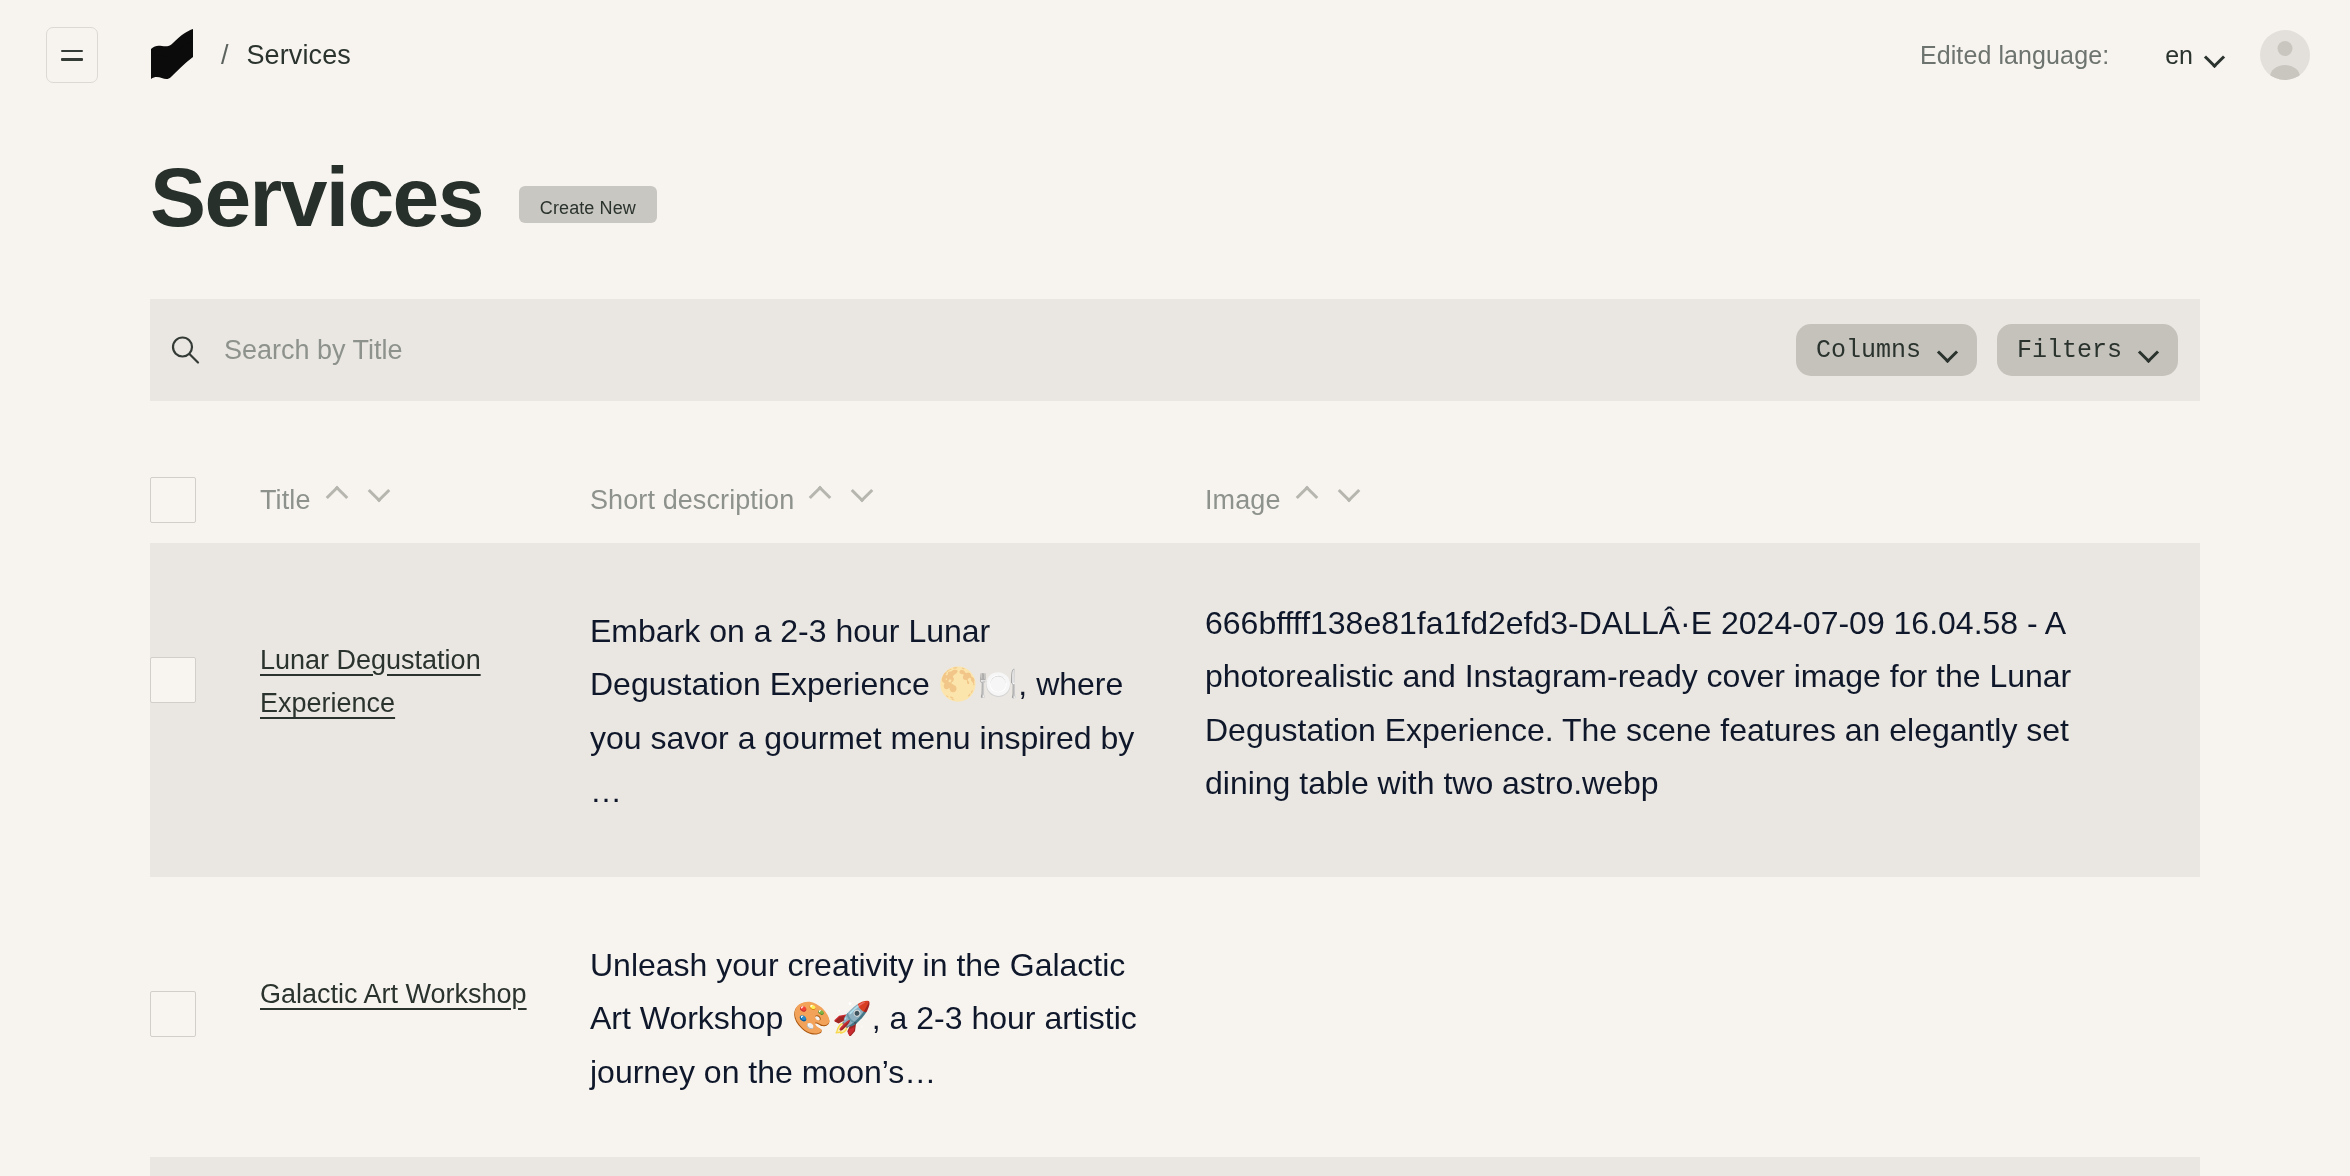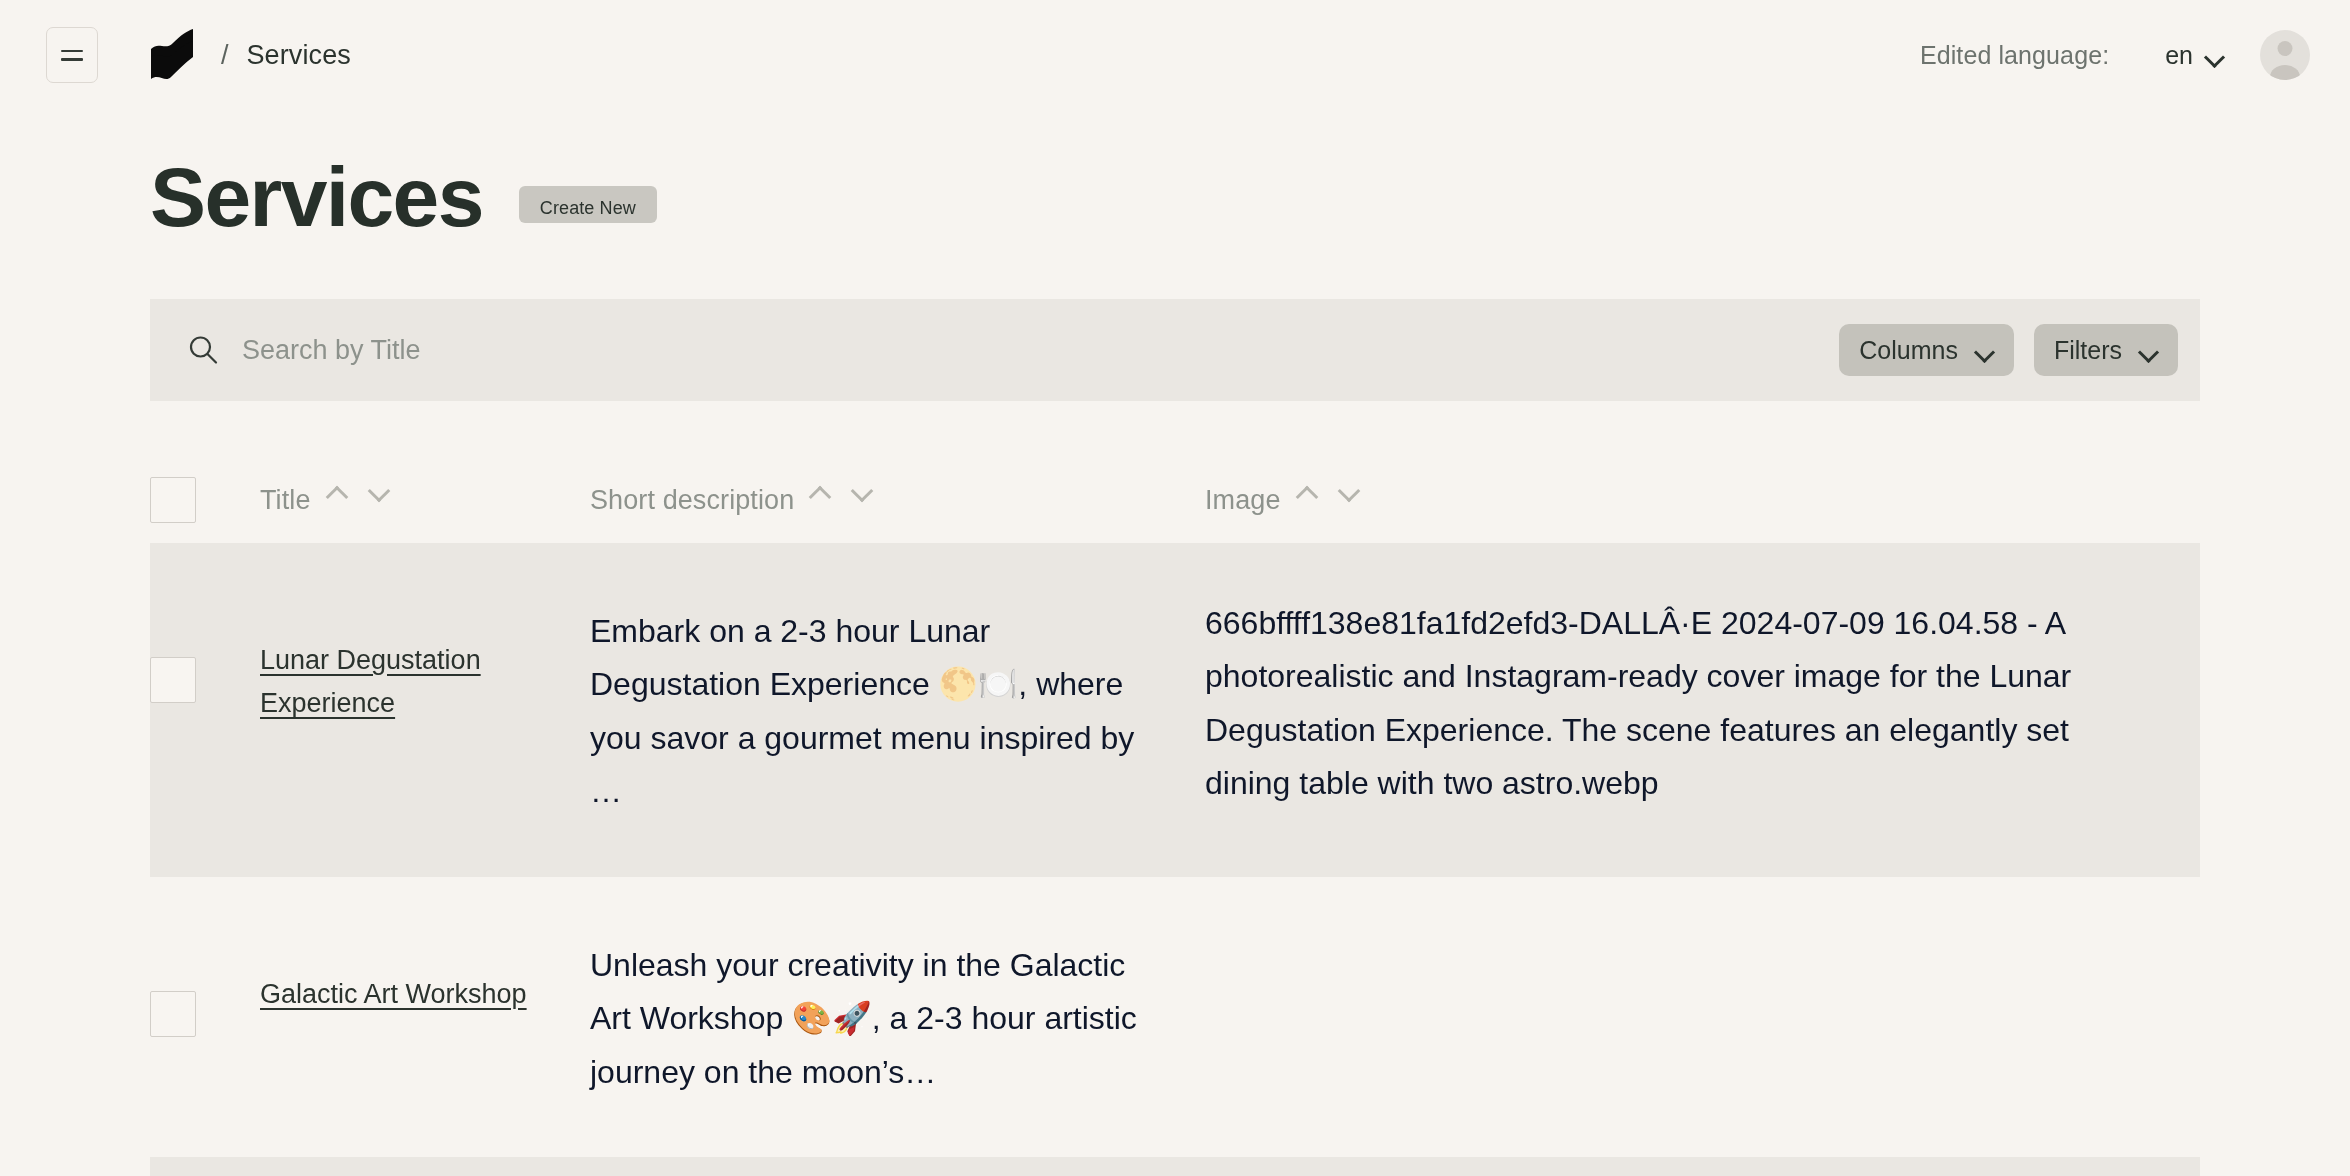--- a/index.html
+++ b/index.html
@@ -179,21 +179,21 @@
   }
 
   
   .search-bar {
     margin: 60px 0 0 150px;
     width: 2050px;
     height: 102px;
     background: #eae7e2;
     display: flex;
     align-items: center;
-    padding: 0 22px 0 36px;
+    padding: 0 22px 0 18px;
   }
 
   .search-icon {
     width: 34px;
     height: 34px;
     flex: 0 0 auto;
     margin-right: 22px;
   }
 
   .search-input {
@@ -206,27 +206,27 @@
     color: #2b332e;
     height: 100%;
   }
   .search-input::placeholder { color: #8d928c; }
 
   .bar-buttons { display: flex; gap: 20px; margin-left: 20px; }
 
   .pill-btn {
     background: #c4c2bb;
     border: none;
-    border-radius: 10px;
+    border-radius: 15px;
     height: 52px;
     padding: 0 20px;
     display: flex;
     align-items: center;
     gap: 18px;
-    font-family: Liberation Sans, sans-serif;
+    font-family: Liberation Mono, monospace;
     font-size: 25px;
     color: #2b332e;
     cursor: pointer;
   }
 
   
   .table {
     margin-top: 56px;
     width: 2350px;
   }

